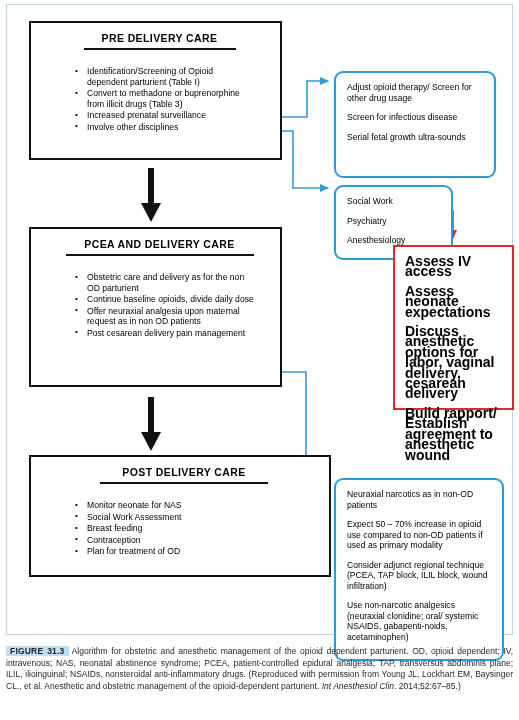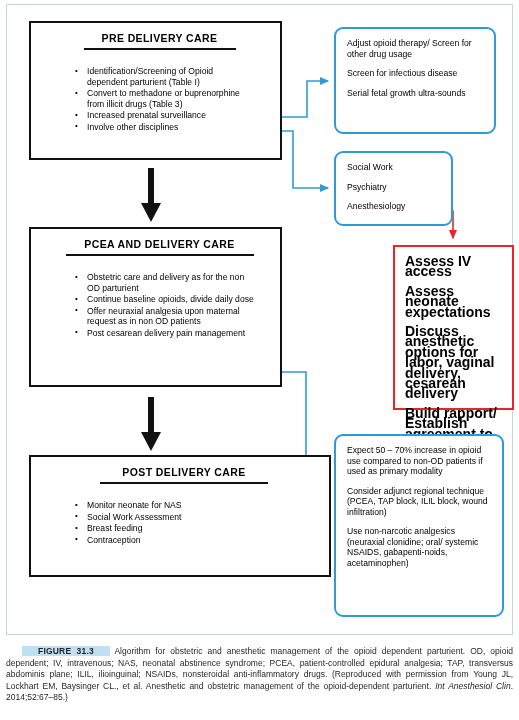--- a/index.html
+++ b/index.html
@@ -36,47 +36,47 @@
   #box-pre{left:22px;top:16px;width:253px;height:139px;}
   #box-pre .rule{width:152px;}
   #box-labor{left:22px;top:222px;width:253px;height:160px;}
   #box-labor .rule{width:188px;}
   #box-post{left:22px;top:450px;width:302px;height:122px;}
   #box-post .rule{width:168px;}
 
   
   .bluebox{
     position:absolute;border:2px solid #2E9BD6;border-radius:9px;background:#fff;
-    box-sizing:border-box;padding:9px 9px 9px 11px;
+    box-sizing:border-box;padding:9px 9px 9px 11px;margin-top:44px;
   }
   .bluebox p{margin:0 0 9px 0;font-size:8.6px;line-height:10.5px;}
   .bluebox p:last-child{margin-bottom:0;}
   #blue-adjust{left:327px;top:22px;width:162px;height:107px;}
-  #blue-team{left:327px;top:146px;width:119px;height:75px;}
+  #blue-team{left:327px;top:136px;width:119px;height:75px;}
   #blue-post{left:327px;top:429px;width:170px;height:183px;}
 
   
   #red-anes{
     position:absolute;left:386px;top:240px;width:121px;height:165px;
     border:2px solid #E8252B;background:#fff;box-sizing:border-box;
     padding:9px 8px 8px 10px;
   }
   #red-anes p{margin:0 0 9px 0;font-size:14px;line-height:10.4px;font-weight:bold;}
   #red-anes p:last-child{margin-bottom:0;}
 
   
   #wires{position:absolute;left:0;top:0;width:519px;height:640px;}
 
   
   #caption{
     position:absolute;left:6px;top:646px;width:507px;
     font-size:8.5px;line-height:11.6px;color:#231f20;text-align:justify;
   }
   #caption .figlabel{
-    font-weight:bold;background:#bfe0f2;padding:0 16px;letter-spacing:.2px;margin-left:16px;
+    font-weight:bold;background:#bfe0f2;padding:0 4px;letter-spacing:.2px;
   }
   #caption .ital{font-style:italic;}
 </style>
 </head>
 <body>
 
 <div id="figure-area">
 
   <svg id="wires" viewBox="0 0 519 640">
     <defs>
@@ -130,20 +130,21 @@
   </div>
 
   <div class="mainbox" id="box-post">
     <div class="title">POST DELIVERY CARE</div>
     <div class="rule"></div>
     <ul>
       <li>Monitor neonate for NAS</li>
       <li>Social Work Assessment</li>
       <li>Breast feeding</li>
       <li>Contraception</li>
+      <li>Plan for treatment of OD</li>
     </ul>
   </div>
 
   <div class="bluebox" id="blue-adjust">
     <p>Adjust opioid therapy/ Screen for other drug usage</p>
     <p>Screen for infectious disease</p>
     <p>Serial fetal growth ultra-sounds</p>
   </div>
 
   <div class="bluebox" id="blue-team">
@@ -153,20 +154,21 @@
   </div>
 
   <div id="red-anes">
     <p>Assess IV access</p>
     <p>Assess neonate expectations</p>
     <p>Discuss anesthetic options for labor, vaginal delivery, cesarean delivery</p>
     <p>Build rapport/ Establish agreement to anesthetic wound</p>
   </div>
 
   <div class="bluebox" id="blue-post">
+    <p>Neuraxial narcotics as in non-OD patients</p>
     <p>Expect 50 – 70% increase in opioid use compared to non-OD patients if used as primary modality</p>
     <p>Consider adjunct regional technique (PCEA, TAP block, ILIL block, wound infiltration)</p>
     <p>Use non-narcotic analgesics (neuraxial clonidine; oral/ systemic NSAIDS, gabapenti-noids, acetaminophen)</p>
   </div>
 
 </div>
 
 <div id="caption">
   <span class="figlabel">FIGURE 31.3</span><span>  Algorithm for obstetric and anesthetic management of the opioid dependent parturient. OD, opioid dependent; IV, intravenous; NAS, neonatal abstinence syndrome; PCEA, patient-controlled epidural analgesia; TAP, transversus abdominis plane; ILIL, ilioinguinal; NSAIDs, nonsteroidal anti-inflammatory drugs. (Reproduced with permission from Young JL, Lockhart EM, Baysinger CL., et al. Anesthetic and obstetric management of the opioid-dependent parturient. </span><span class="ital">Int Anesthesiol Clin</span><span>. 2014;52:67–85.)</span>
 </div>

